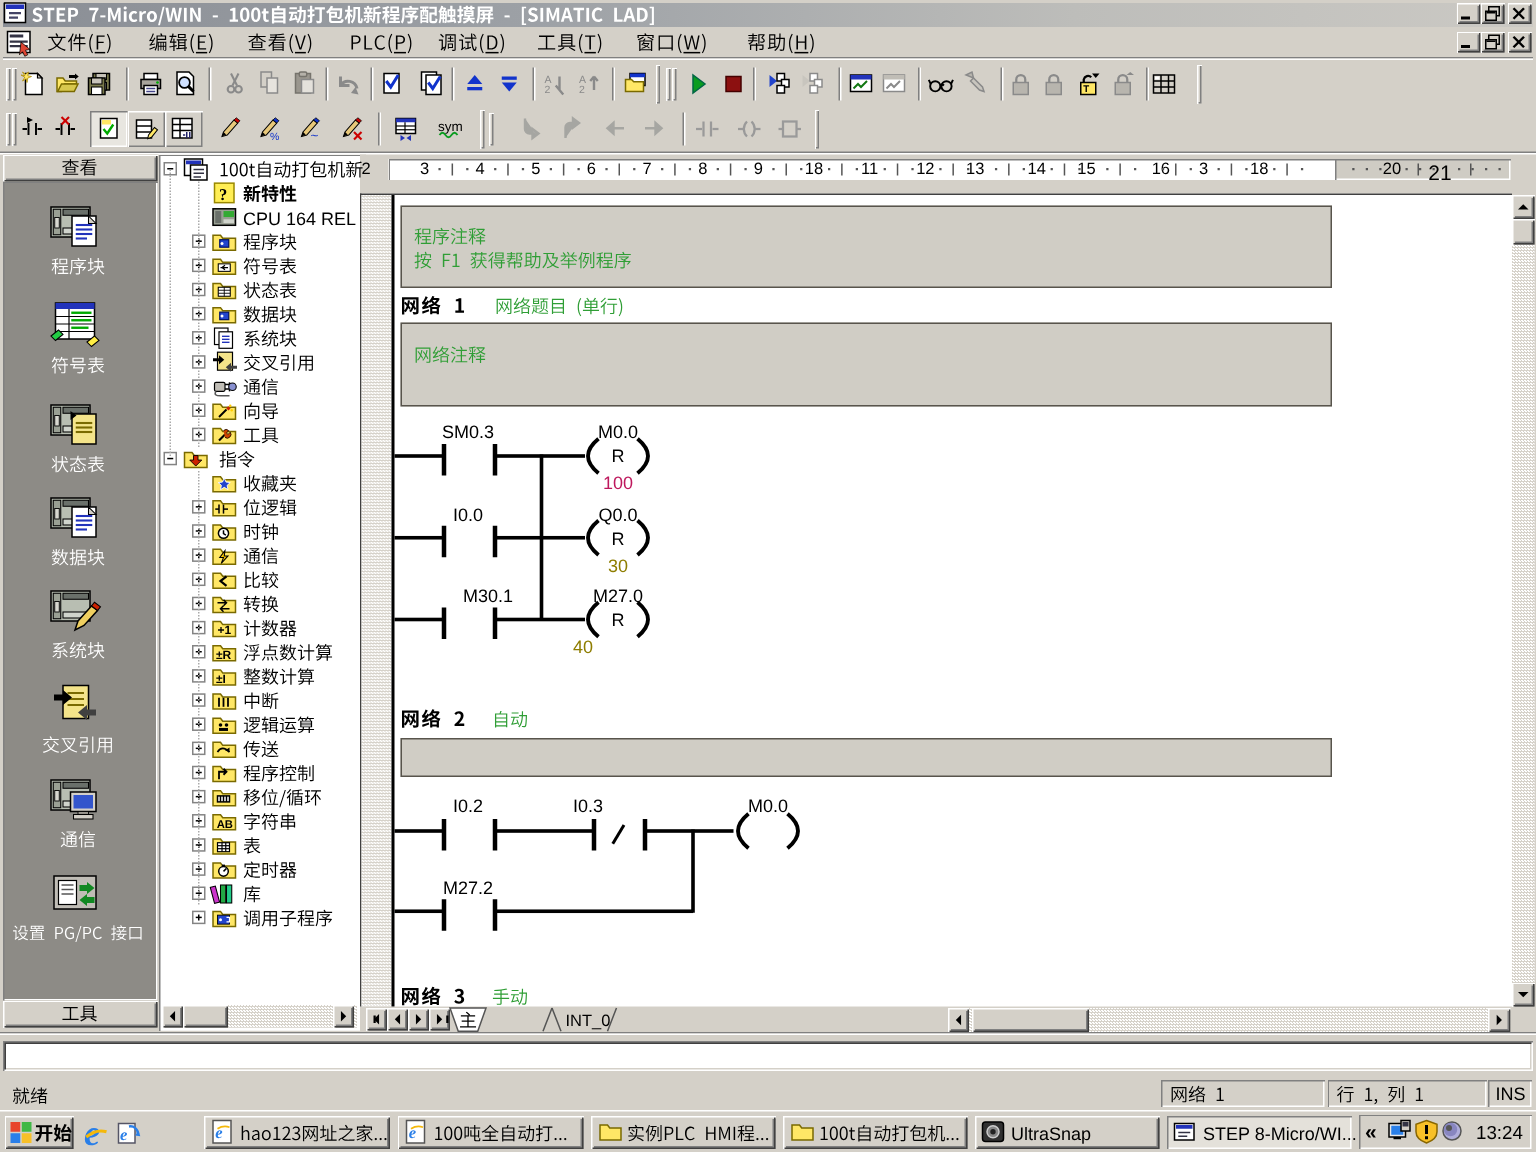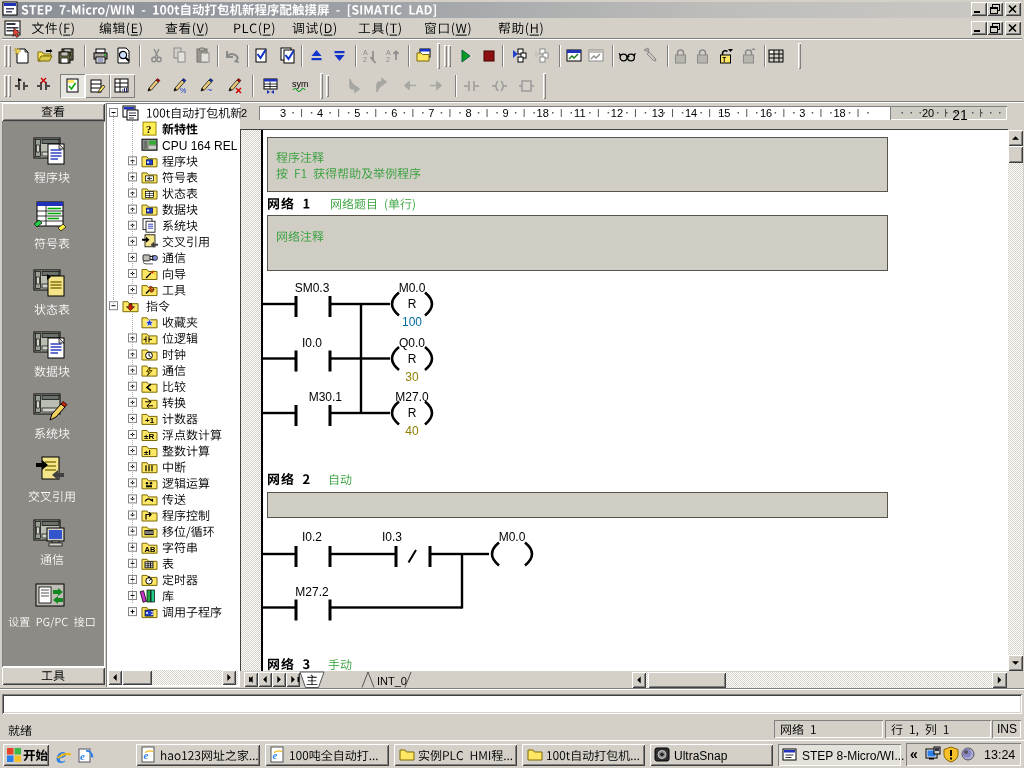--- a/index.html
+++ b/index.html
@@ -67,46 +67,46 @@
 <div class="lt" style="left:283px;top:106.5px;font-size:11px;color:#000;width:20px;text-align:center;margin-left:-10px">3</div>
 <div class="lt" style="left:320.1px;top:106.5px;font-size:11px;color:#000;width:20px;text-align:center;margin-left:-10px">4</div>
 <div class="lt" style="left:357.2px;top:106.5px;font-size:11px;color:#000;width:20px;text-align:center;margin-left:-10px">5</div>
 <div class="lt" style="left:394.3px;top:106.5px;font-size:11px;color:#000;width:20px;text-align:center;margin-left:-10px">6</div>
 <div class="lt" style="left:431.4px;top:106.5px;font-size:11px;color:#000;width:20px;text-align:center;margin-left:-10px">7</div>
 <div class="lt" style="left:468.5px;top:106.5px;font-size:11px;color:#000;width:20px;text-align:center;margin-left:-10px">8</div>
 <div class="lt" style="left:505.6px;top:106.5px;font-size:11px;color:#000;width:20px;text-align:center;margin-left:-10px">9</div>
 <div class="lt" style="left:542.7px;top:106.5px;font-size:11px;color:#000;width:20px;text-align:center;margin-left:-10px">18</div>
 <div class="lt" style="left:579.8px;top:106.5px;font-size:11px;color:#000;width:20px;text-align:center;margin-left:-10px">11</div>
 <div class="lt" style="left:616.9px;top:106.5px;font-size:11px;color:#000;width:20px;text-align:center;margin-left:-10px">12</div>
-<div class="lt" style="left:654px;top:106.5px;font-size:11px;color:#000;width:20px;text-align:right;margin-left:-10px">13</div>
+<div class="lt" style="left:654px;top:106.5px;font-size:11px;color:#000;width:20px;text-align:left;margin-left:-10px">13</div>
 <div class="lt" style="left:691.1px;top:106.5px;font-size:11px;color:#000;width:20px;text-align:center;margin-left:-10px">14</div>
 <div class="lt" style="left:728.2px;top:106.5px;font-size:11px;color:#000;width:20px;text-align:left;margin-left:-10px">15</div>
-<div class="lt" style="left:770px;top:106.5px;font-size:11px;color:#000;width:20px;text-align:left;margin-left:-10px">16</div>
+<div class="lt" style="left:770px;top:106.5px;font-size:11px;color:#000;width:20px;text-align:right;margin-left:-10px">16</div>
 <div class="lt" style="left:802.4px;top:106.5px;font-size:11px;color:#000;width:20px;text-align:center;margin-left:-10px">3</div>
 <div class="lt" style="left:839.5px;top:106.5px;font-size:11px;color:#000;width:20px;text-align:center;margin-left:-10px">18</div>
 <div class="lt" style="left:928px;top:106.5px;font-size:11px;color:#000;width:20px;text-align:center;margin-left:-10px">20</div>
 <div class="lt" style="left:960px;top:106.5px;font-size:14px;color:#000;width:20px;text-align:center;margin-left:-10px">21</div>
 <div style="position:absolute;left:240px;top:129px;width:768px;height:542px;background:#fff;border-left:1px solid #404040;border-top:1px solid #404040"></div>
 <div class="checker" style="position:absolute;left:241px;top:130px;width:20px;height:541px;"></div>
 <div style="position:absolute;left:261px;top:130px;width:2px;height:541px;background:#000"></div>
 <div style="position:absolute;left:267px;top:137px;width:621px;height:55px;background:#d0cdc5;border:1px solid #58544c"></div>
 <div style="position:absolute;left:267px;top:215px;width:621px;height:56px;background:#d0cdc5;border:1px solid #58544c"></div>
 <div style="position:absolute;left:267px;top:492px;width:621px;height:26px;background:#d0cdc5;border:1px solid #58544c"></div>
 <div class="lt" style="left:412px;top:297px;width:20px;margin-left:-10px;text-align:center;font-size:12px;color:#000">R</div>
 <div class="lt" style="left:312px;top:281px;width:60px;margin-left:-30px;text-align:center;font-size:12px;color:#000">SM0.3</div>
 <div class="lt" style="left:412px;top:281px;width:60px;margin-left:-30px;text-align:center;font-size:12px;color:#000">M0.0</div>
-<div class="lt" style="left:412px;top:315px;width:60px;margin-left:-30px;text-align:center;font-size:12px;color:#0369a1">100</div>
+<div class="lt" style="left:412px;top:315px;width:60px;margin-left:-30px;text-align:center;font-size:12px;color:#be185d">100</div>
 <div class="lt" style="left:412px;top:351.5px;width:20px;margin-left:-10px;text-align:center;font-size:12px;color:#000">R</div>
 <div class="lt" style="left:312px;top:335.5px;width:60px;margin-left:-30px;text-align:center;font-size:12px;color:#000">I0.0</div>
 <div class="lt" style="left:412px;top:335.5px;width:60px;margin-left:-30px;text-align:center;font-size:12px;color:#000">Q0.0</div>
 <div class="lt" style="left:412px;top:369.5px;width:60px;margin-left:-30px;text-align:center;font-size:12px;color:#8e7d00">30</div>
 <div class="lt" style="left:412px;top:406px;width:20px;margin-left:-10px;text-align:center;font-size:12px;color:#000">R</div>
 <div class="lt" style="left:312px;top:390px;width:60px;margin-left:-30px;text-align:right;font-size:12px;color:#000">M30.1</div>
 <div class="lt" style="left:412px;top:390px;width:60px;margin-left:-30px;text-align:center;font-size:12px;color:#000">M27.0</div>
-<div class="lt" style="left:412px;top:424px;width:60px;margin-left:-30px;text-align:center;font-size:12px;color:#8e7d00">40</div>
+<div class="lt" style="left:412px;top:424px;width:60px;margin-left:-30px;font-size:12px;color:#8e7d00">40</div>
 <div class="lt" style="left:312px;top:530px;width:60px;margin-left:-30px;text-align:center;font-size:12px;color:#000">I0.2</div>
 <div class="lt" style="left:412px;top:530px;width:60px;margin-left:-30px;text-align:left;font-size:12px;color:#000">I0.3</div>
 <div class="lt" style="left:512px;top:530px;width:60px;margin-left:-30px;text-align:center;font-size:12px;color:#000">M0.0</div>
 <div class="lt" style="left:312px;top:584.5px;width:60px;margin-left:-30px;text-align:center;font-size:12px;color:#000">M27.2</div>
 <div class="checker" style="position:absolute;left:1008px;top:130px;width:15px;height:541px;"></div>
 <div class="raised" style="position:absolute;left:1008px;top:130px;width:15px;height:16px;background:#d4d0c8"></div>
 <div class="raised" style="position:absolute;left:1008px;top:146px;width:15px;height:17px;background:#d4d0c8"></div>
 <div class="raised" style="position:absolute;left:1008px;top:655px;width:15px;height:16px;background:#d4d0c8"></div>
 <div style="position:absolute;left:244px;top:672px;width:764px;height:16px;background:#d4d0c8"></div>
 <div class="raised" style="position:absolute;left:244px;top:672px;width:14px;height:15px;background:#d4d0c8"></div>

